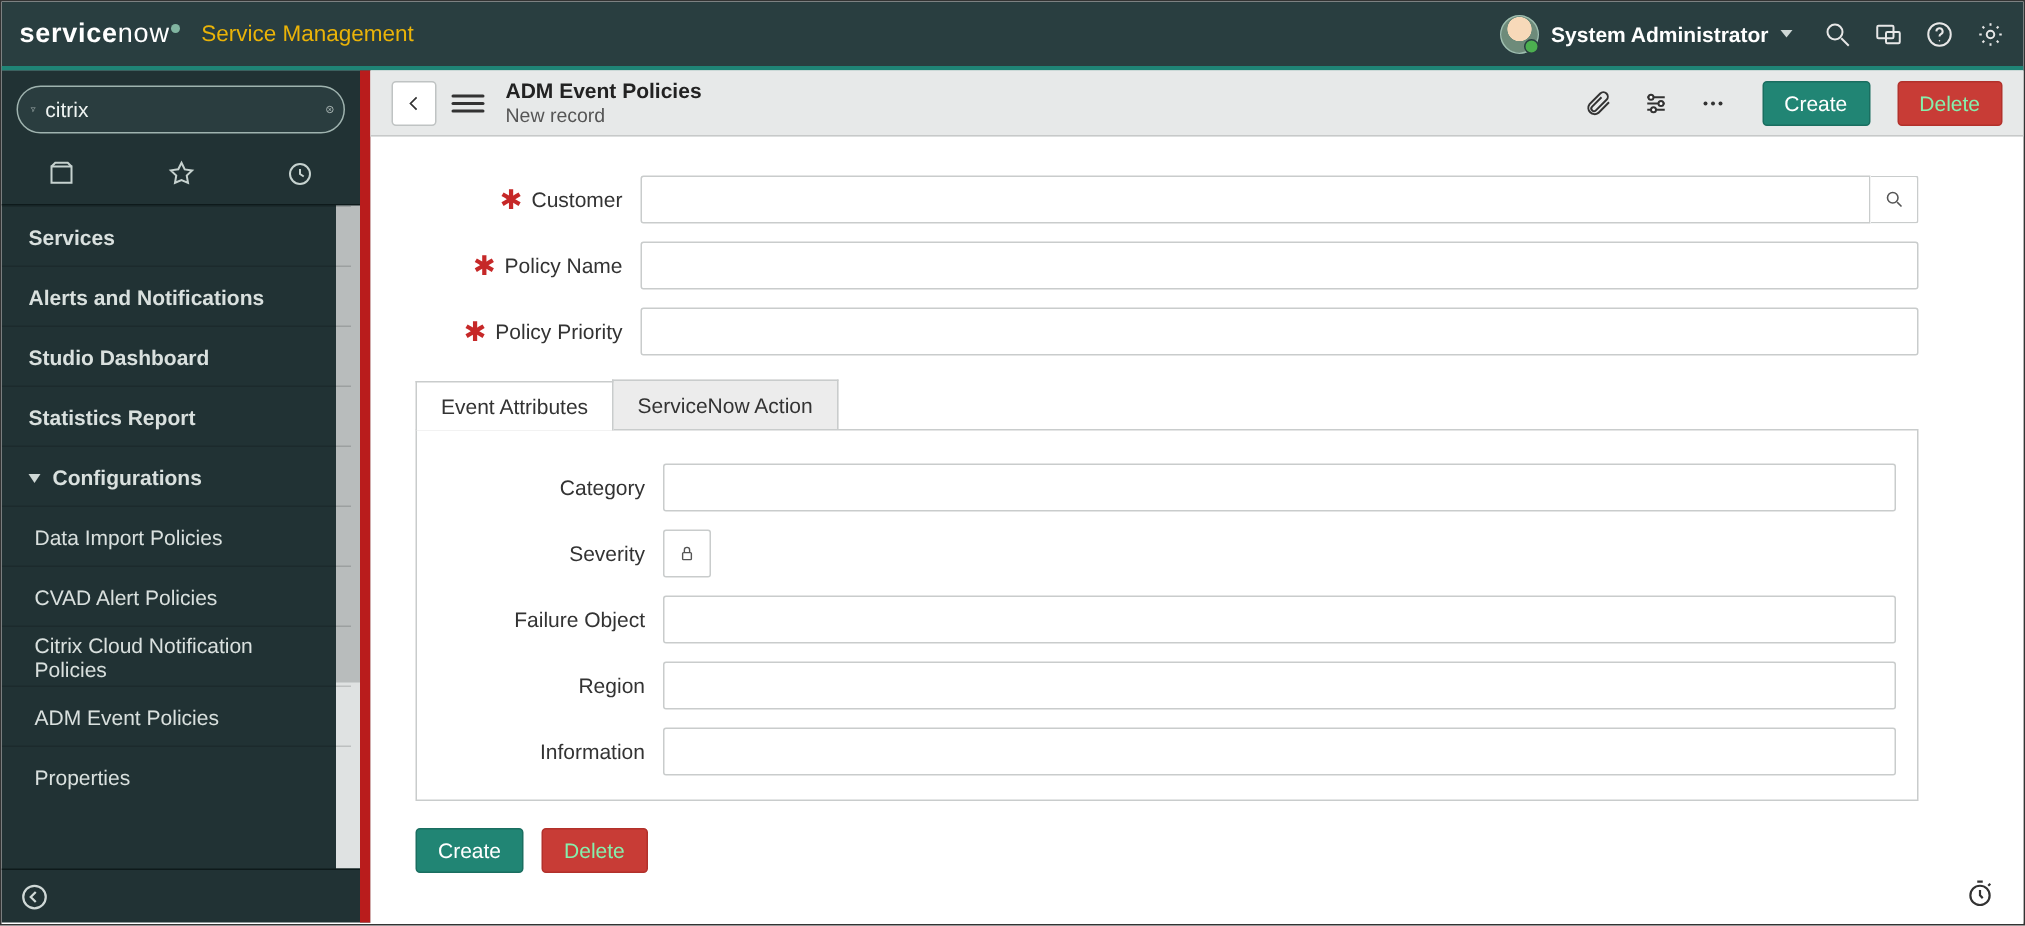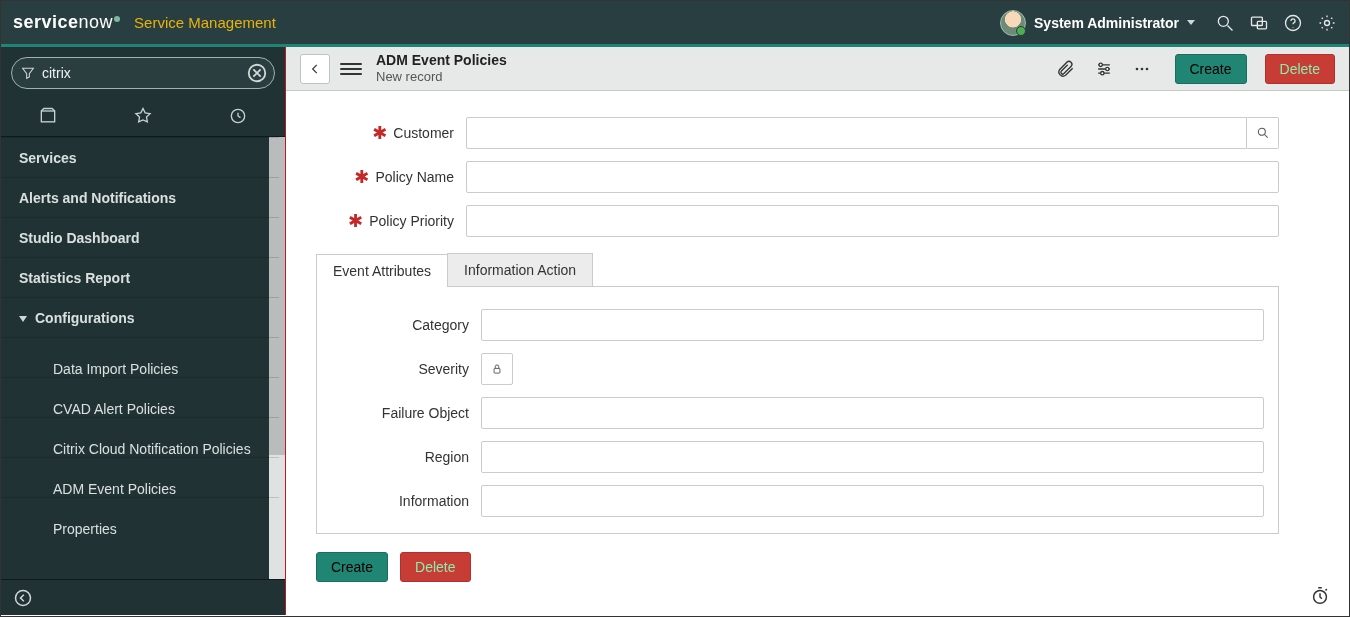--- a/index.html
+++ b/index.html
@@ -63,25 +63,25 @@
       width:0;height:0;border-left:4px solid transparent;border-right:4px solid transparent;
       border-top:5px solid #cfd8d6;
     }
     .banner-icons { display:flex; align-items:center; gap:14px; margin-left:20px; }
     .b-icon { width:20px; height:20px; cursor:pointer; display:flex; align-items:center; justify-content:center; }
     .b-icon svg { stroke:#e7e7e7; fill:none; stroke-width:1.6; }
 
     
     .shell { display:flex; height: calc(617px - 49px); }
     .sidebar {
-      width: 285px;
+      width: 246px;
       background: #213234;
       color: #d9e0de;
       display:flex; flex-direction:column;
-      border-right: 1px solid #b91c1c;
+      border-right: 7px solid #b91c1c;
     }
     .filter-wrap { padding: 10px 10px 6px; }
     .filter-box {
       display:flex; align-items:center;
       border:1px solid #9fb3af; border-radius: 18px;
       height: 32px; padding: 0 6px 0 8px;
       background:#2a3d3f;
     }
     .filter-box .funnel { width:16px;height:16px; }
     .filter-box input {
@@ -99,21 +99,21 @@
     .nav-tabs svg { stroke:#c6d2cf; fill:none; stroke-width:1.6; width:20px; height:20px; }
     .nav-list-wrap { position:relative; flex:1; overflow:hidden; }
     .nav-list {
       position:absolute; inset:0; overflow:auto; padding-right:6px;
     }
     .nav-item {
       height:40px; display:flex; align-items:center;
       padding: 0 18px; font-size:14px; font-weight:600;
       cursor:pointer; border-top:1px solid rgba(0,0,0,0.15);
     }
-    .nav-item.sub { padding-left: 52px; font-weight:500;align-items:flex-end; }
+    .nav-item.sub { padding-left: 22px; font-weight:500; }
     .nav-item .tri {
       width:0;height:0;border-left:4px solid transparent;border-right:4px solid transparent;
       border-top:6px solid #cfd8d6; margin-right:8px; transform: translateY(1px);
     }
     .nav-scroll-track {
       position:absolute; right:0; top:0; width:16px; height:100%;
       background:#dfe2e2;
     }
     .nav-scroll-thumb {
       position:absolute; right:0; top:0; width:16px; height:72%;
@@ -139,21 +139,21 @@
     .ham { width:22px;height:18px;cursor:pointer; }
     .ham div{height:2px;background:#333;margin:3px 0;border-radius:1px;}
     .hdr-titles { display:flex;flex-direction:column;line-height:1.2; margin-left:4px; }
     .hdr-titles .t1{font-weight:700;font-size:14px;color:#222;}
     .hdr-titles .t2{font-size:13px;color:#555;}
     .form-header .spacer{flex:1;}
     .hdr-icon{width:22px;height:22px;cursor:pointer;display:flex;align-items:center;justify-content:center;}
     .hdr-icon svg{stroke:#333;fill:none;stroke-width:1.6;width:20px;height:20px;}
     .hdr-icons-group{display:flex;align-items:center;gap:16px;margin-right:12px;}
     .btn{height:30px;padding:0 14px;border-radius:3px;font-size:14px;font-weight:500;border:1px solid transparent;cursor:pointer;}
-    .btn-primary{background:#218574;color:#000000;border-color:#1a6e60;}
+    .btn-primary{background:#218574;color:#ffffff;border-color:#1a6e60;}
     .btn-danger{background:#c83c36;color:#86efac;border-color:#b2312b;}
     .form-body{flex:1;overflow:auto;padding:26px 70px 10px 30px;position:relative;}
     .field-row{display:flex;align-items:center;margin-bottom:12px;}
     .field-label{
       width:150px;text-align:right;padding-right:12px;font-size:14px;color:#333;
       display:flex;justify-content:flex-end;align-items:center;gap:6px;
     }
     .req{color:#c62828;font-size:18px;line-height:0.5;}
     .field-input{flex:1;display:flex;align-items:center;}
     .txt{
@@ -389,21 +389,21 @@
             <span class="req">✱</span>
             <span>Policy Priority</span>
           </div>
         <div class="field-input">
             <input class="txt" type="text" value="" style="">
           </div>
       </div>
 
       <div class="tabs">
         <div class="tab active"><span>Event Attributes</span></div>
-        <div class="tab"><span>Information Action</span></div>
+        <div class="tab"><span>ServiceNow Action</span></div>
       </div>
       <div class="tab-panel">
         <div class="field-row">
           <div class="field-label">
               <span>Category</span>
             </div>
           <div class="field-input">
               <input class="txt" type="text" value="" style="">
             </div>
         </div>

